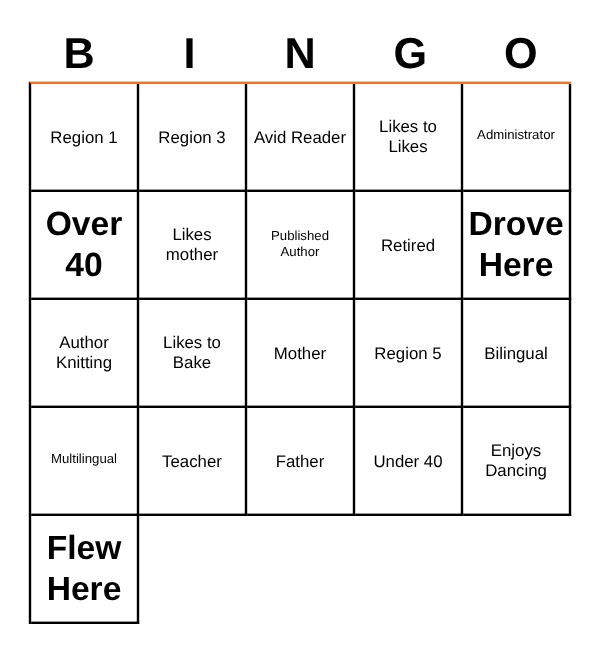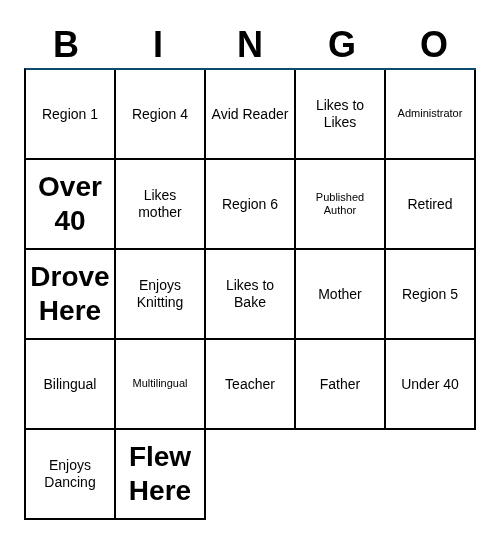--- a/index.html
+++ b/index.html
@@ -22,21 +22,21 @@
     .bingo-letter {
       font-size: 36px;
       font-weight: bold;
       width: 88px;
       text-align: center;
     }
     .bingo-grid {
       display: grid;
       grid-template-columns: repeat(5, 90px);
       grid-template-rows: repeat(5, 90px);
-      border-top: 2px solid #0c4a6e;
+      border-top: 2px solid #f97316;
       border-left: 2px solid #000;
     }
     .bingo-cell {
       border-right: 2px solid #000;
       border-bottom: 2px solid #000;
       display: flex;
       align-items: center;
       justify-content: center;
       text-align: center;
       padding: 4px;
@@ -58,31 +58,30 @@
 
 <span class="bingo-letter">B</span>
     <span class="bingo-letter">I</span>
     <span class="bingo-letter">N</span>
     <span class="bingo-letter">G</span>
     <span class="bingo-letter">O</span>
   </div>
 <div class="bingo-grid">
 
 <div class="bingo-cell">Region 1</div>
-    <div class="bingo-cell">Region 4</div>
+    <div class="bingo-cell">Region 3</div>
     <div class="bingo-cell">Avid Reader</div>
     <div class="bingo-cell">Likes to Likes</div>
     <div class="bingo-cell small-text">Administrator</div>
     <div class="bingo-cell large-text">Over 40</div>
     <div class="bingo-cell">Likes mother</div>
-    <div class="bingo-cell">Region 6</div>
     <div class="bingo-cell small-text">Published Author</div>
     <div class="bingo-cell">Retired</div>
     <div class="bingo-cell large-text">Drove Here</div>
-    <div class="bingo-cell">Enjoys Knitting</div>
+    <div class="bingo-cell">Author Knitting</div>
     <div class="bingo-cell">Likes to Bake</div>
     <div class="bingo-cell">Mother</div>
     <div class="bingo-cell">Region 5</div>
     <div class="bingo-cell">Bilingual</div>
     <div class="bingo-cell small-text">Multilingual</div>
     <div class="bingo-cell">Teacher</div>
     <div class="bingo-cell">Father</div>
     <div class="bingo-cell">Under 40</div>
     <div class="bingo-cell">Enjoys Dancing</div>
     <div class="bingo-cell large-text">Flew Here</div>

